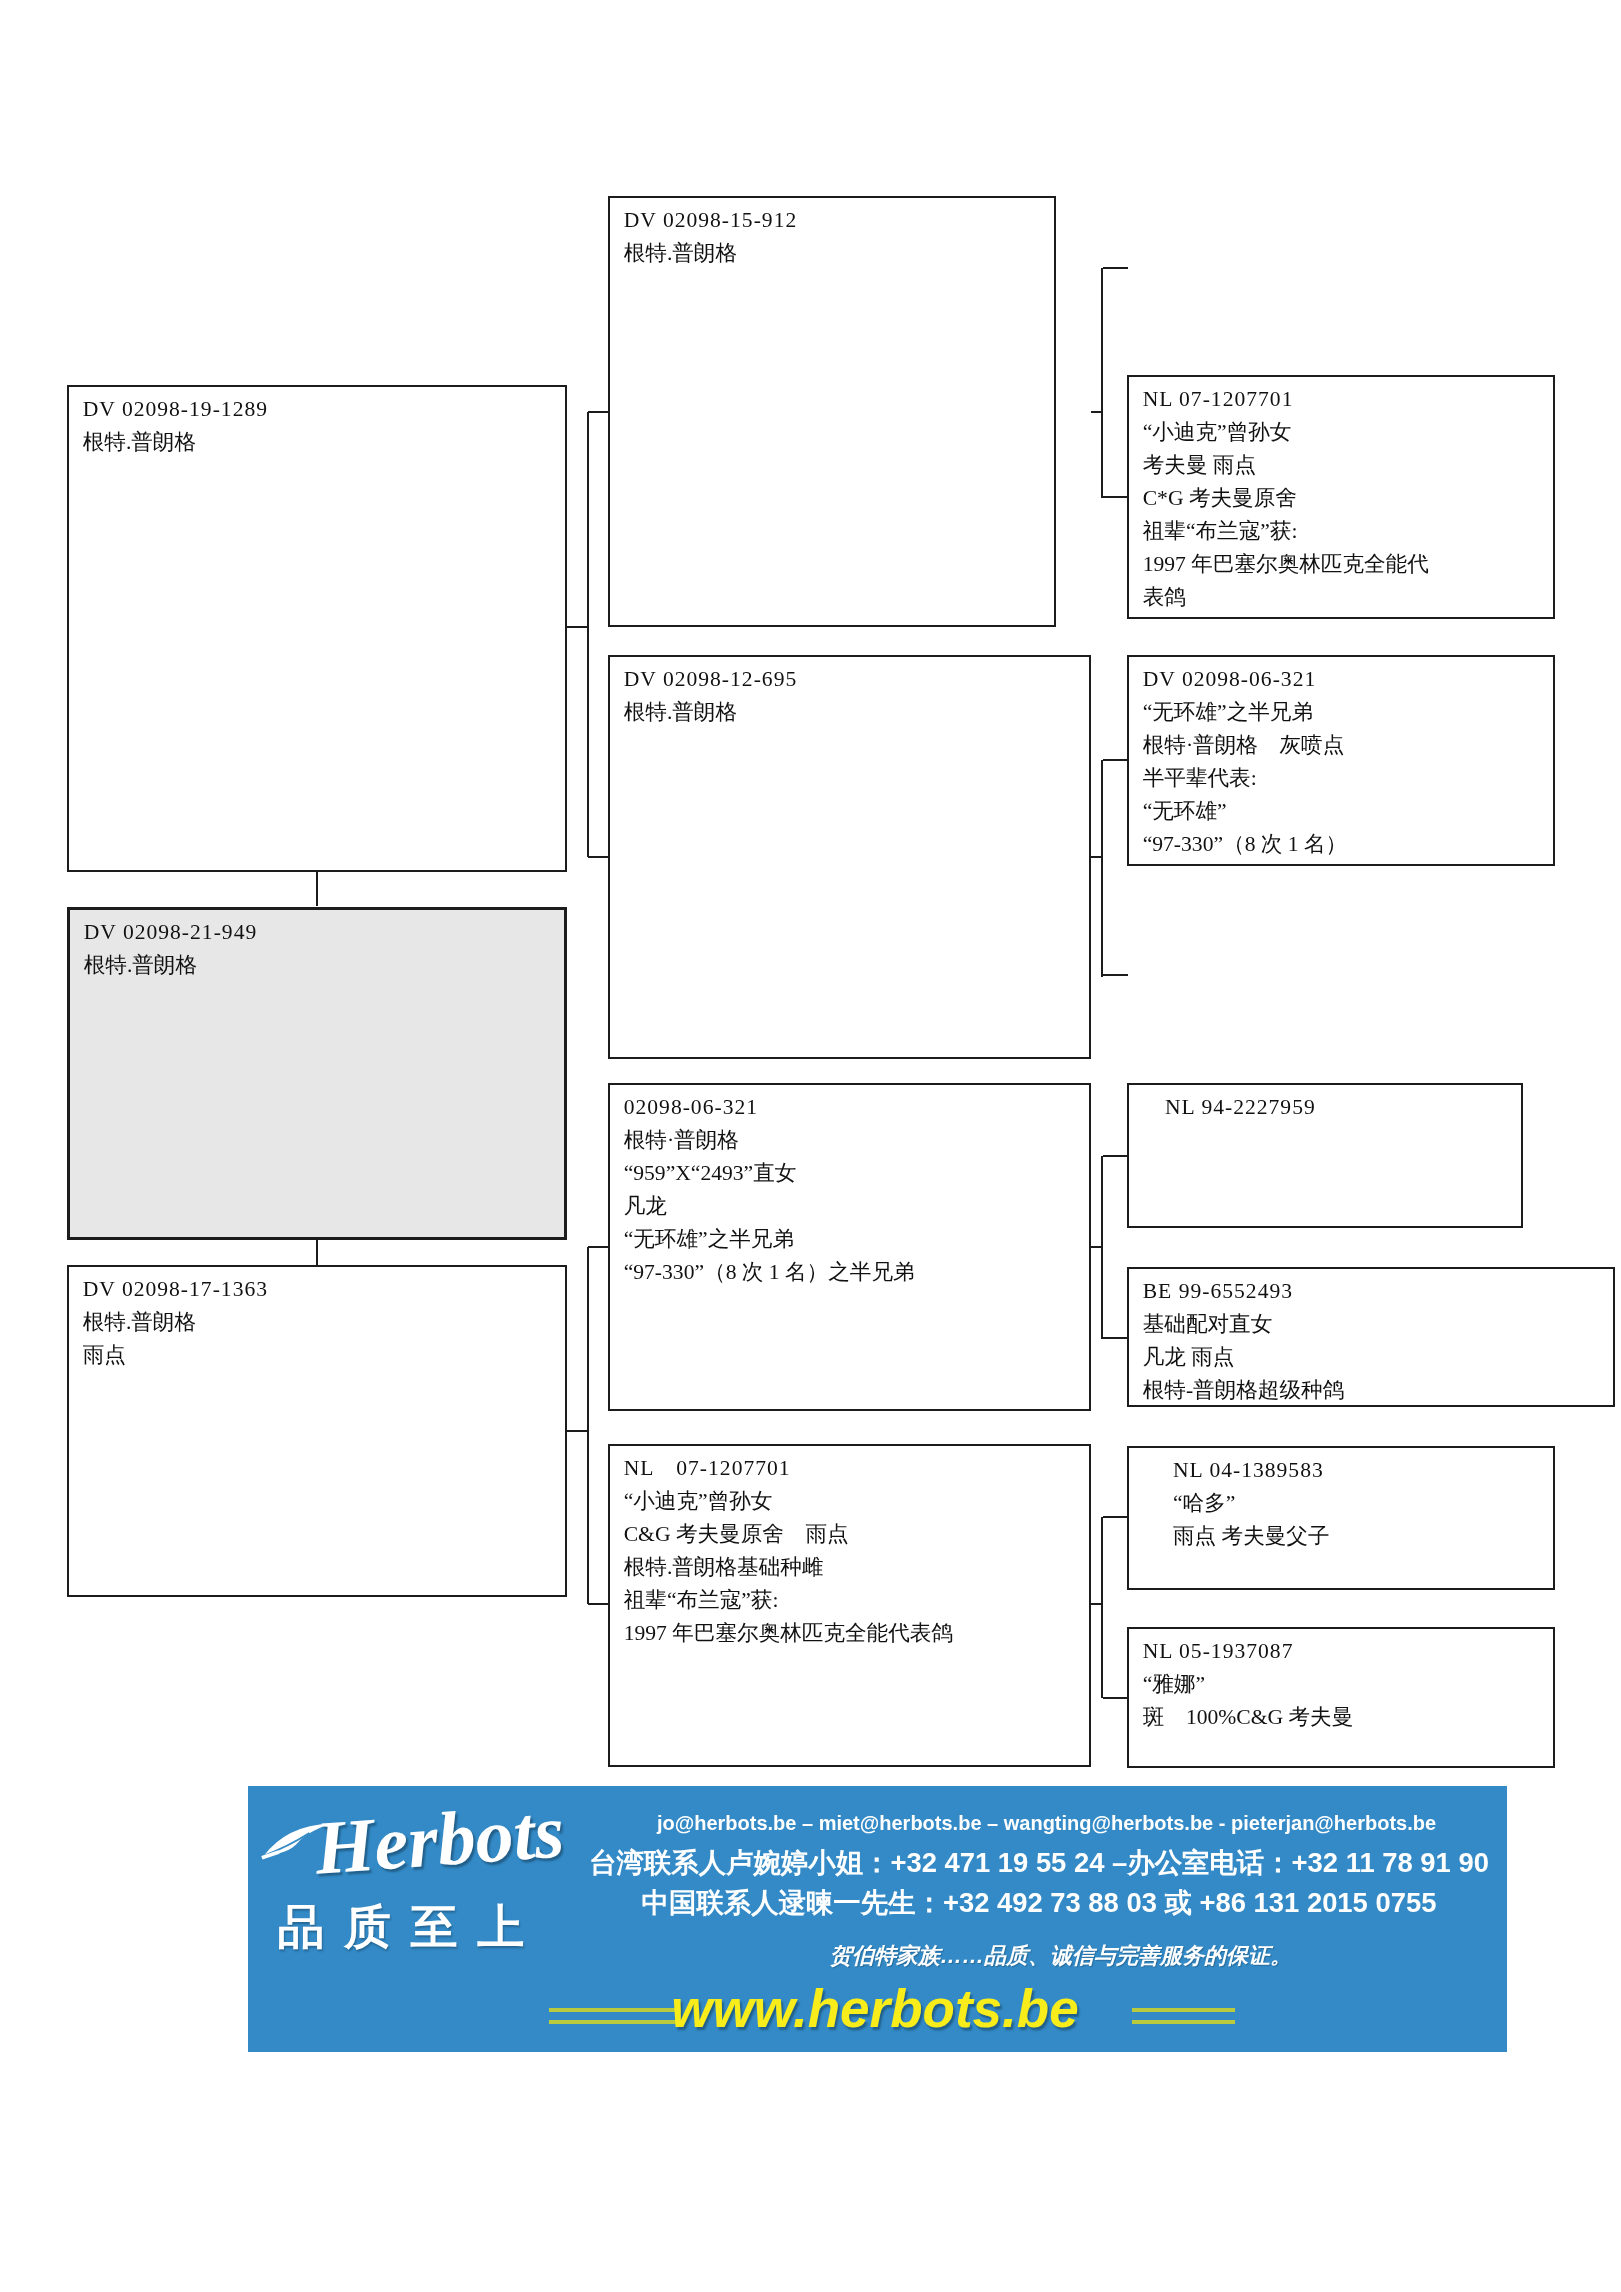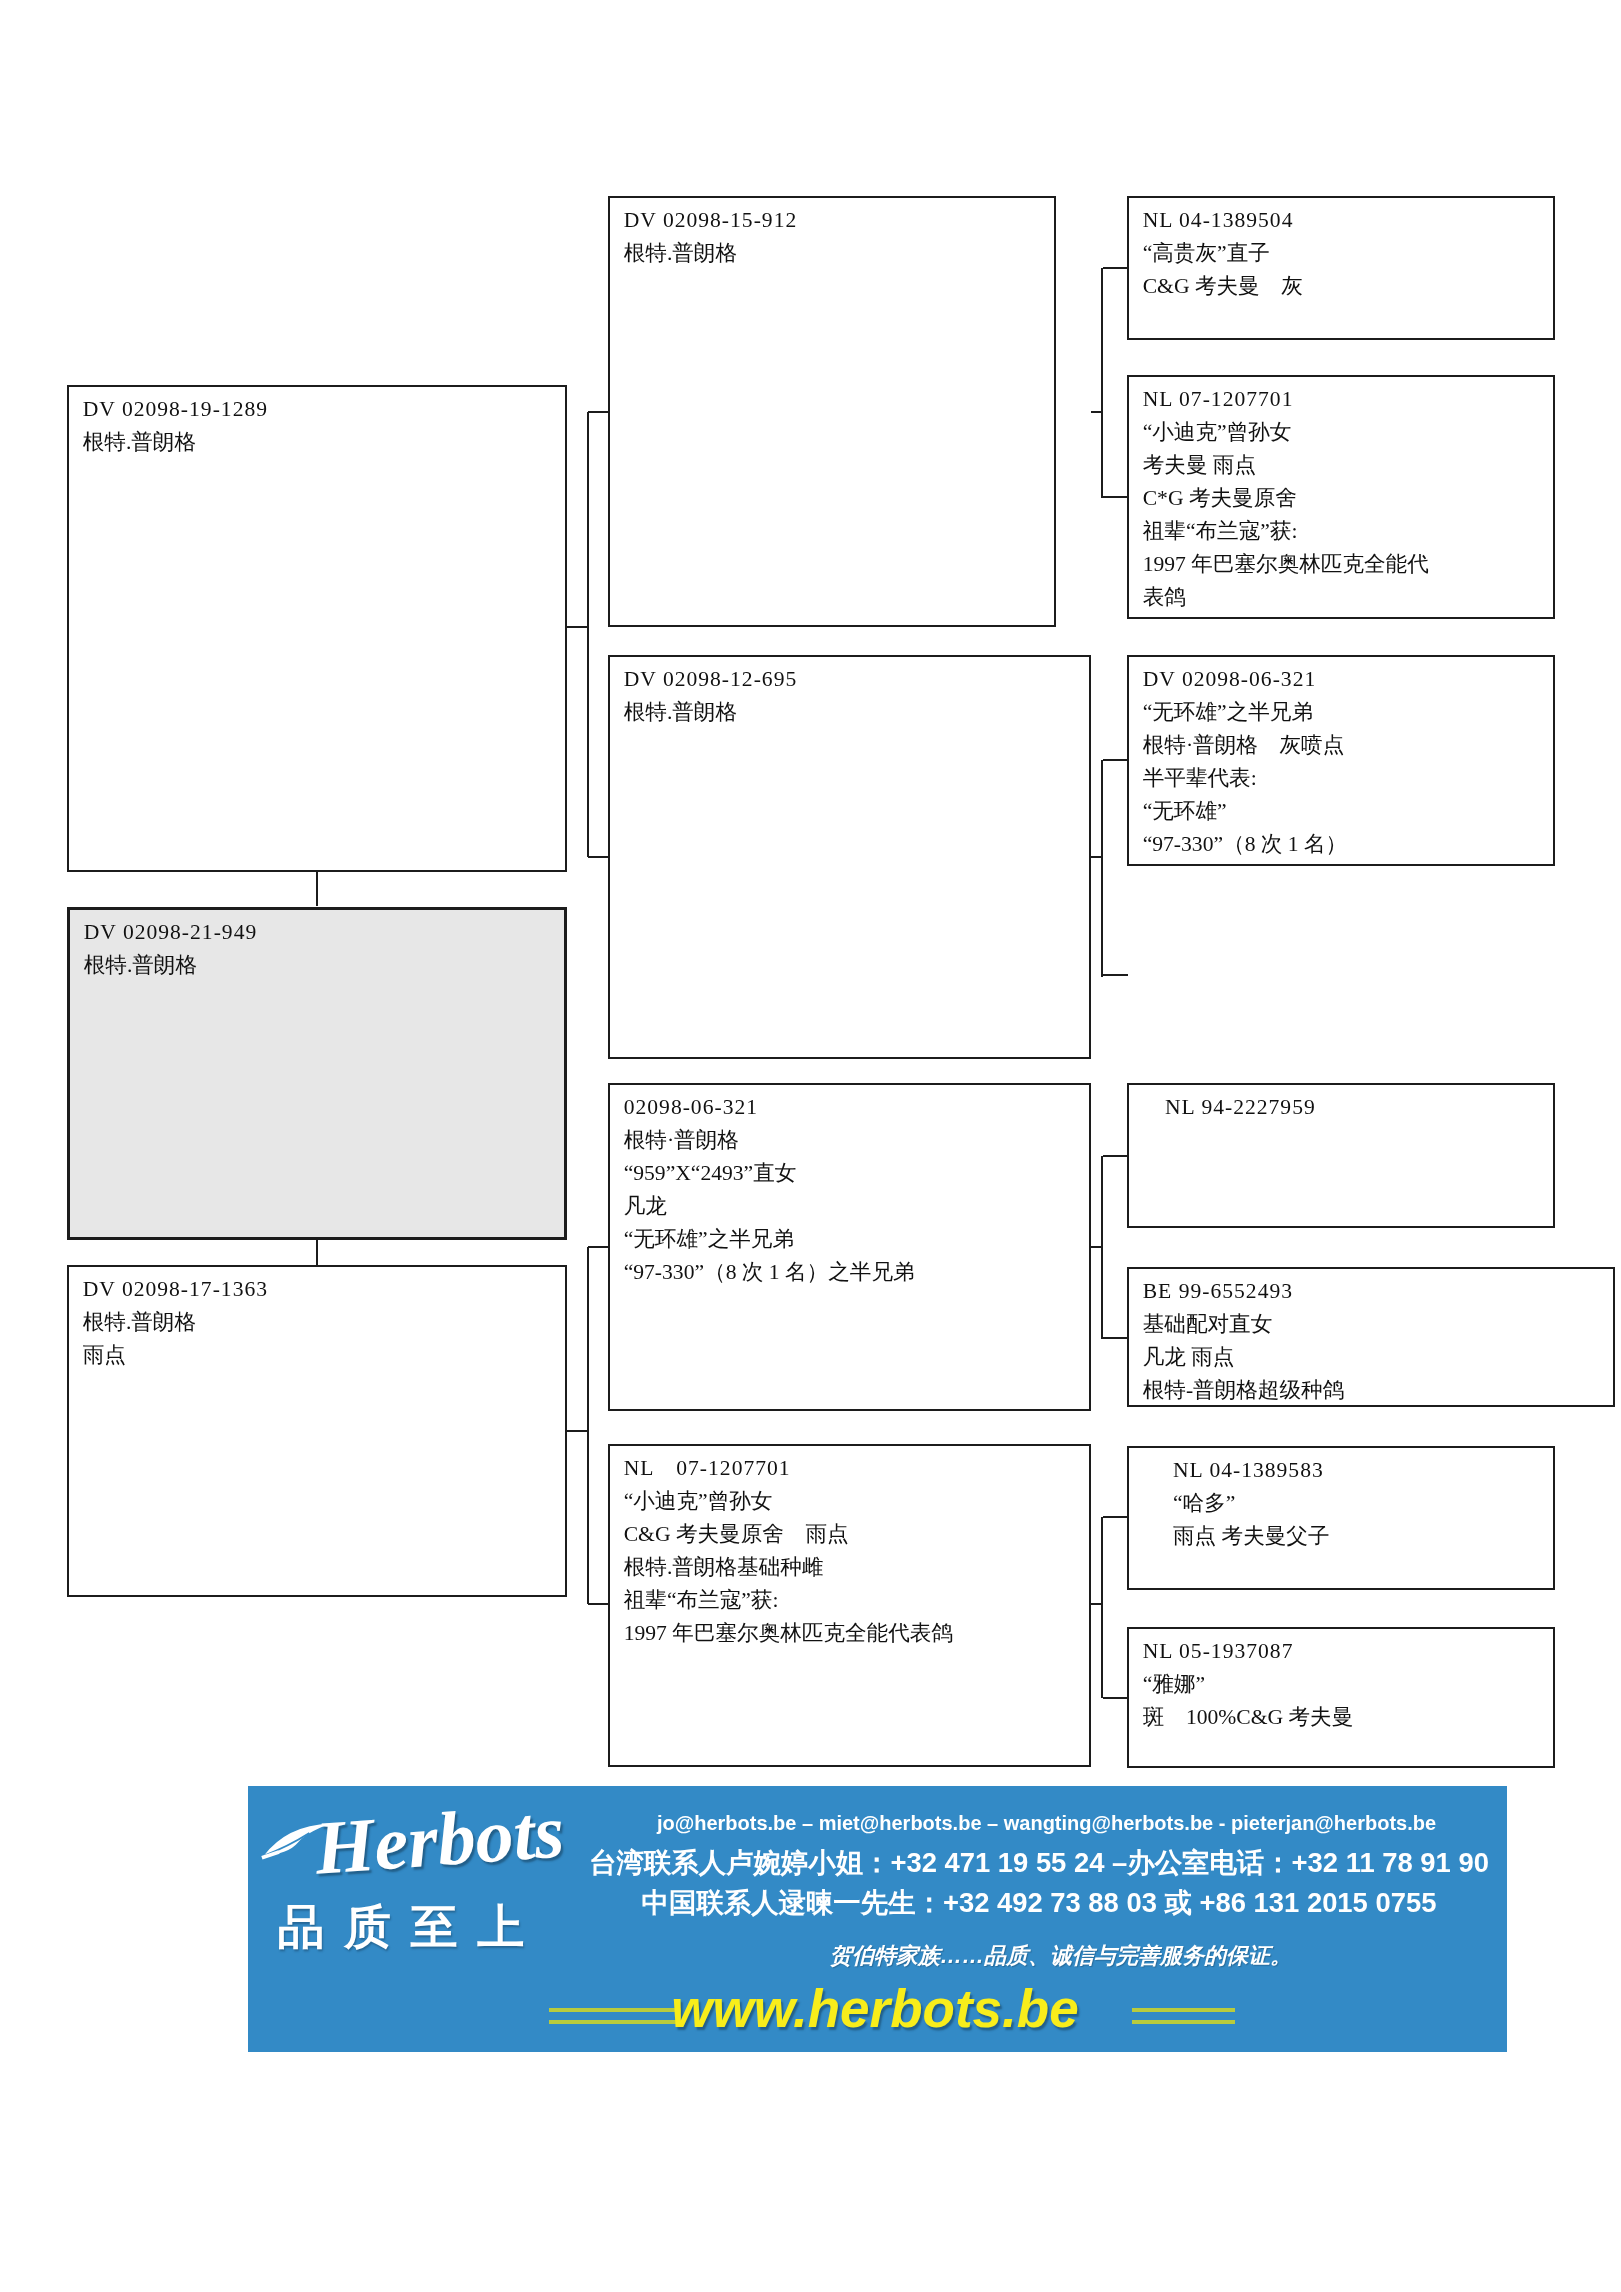--- a/index.html
+++ b/index.html
@@ -95,25 +95,20 @@
 
   <div class="pbox" style="left:608px;top:1444px;width:483px;height:323px;">
     <div class="ring">NL　07-1207701</div>
     <div class="blines">“小迪克”曾孙女
 C&amp;G 考夫曼原舍　雨点
 根特.普朗格基础种雌
 祖辈“布兰寇”获:
 1997 年巴塞尔奥林匹克全能代表鸽</div>
   </div>
 
-  <div class="pbox" style="left:1127px;top:196px;width:428px;height:144px;">
-    <div class="ring">NL 04-1389504</div>
-    <div class="blines">“高贵灰”直子
-C&amp;G 考夫曼　灰</div>
-  </div>
 
   <div class="pbox" style="left:1127px;top:375px;width:428px;height:244px;">
     <div class="ring">NL 07-1207701</div>
     <div class="blines">“小迪克”曾孙女
 考夫曼 雨点
 C*G 考夫曼原舍
 祖辈“布兰寇”获:
 1997 年巴塞尔奥林匹克全能代
 表鸽</div>
   </div>
@@ -121,21 +116,21 @@
   <div class="pbox" style="left:1127px;top:655px;width:428px;height:211px;">
     <div class="ring">DV 02098-06-321</div>
     <div class="blines">“无环雄”之半兄弟
 根特·普朗格　灰喷点
 半平辈代表:
 “无环雄”
 “97-330”（8 次 1 名）</div>
   </div>
 
 
-  <div class="pbox" style="left:1127px;top:1083px;width:428px;height:145px;padding-left:36px;">
+  <div class="pbox" style="left:1127px;top:1083px;width:396px;height:145px;padding-left:36px;">
     <div class="ring">NL 94-2227959</div>
   </div>
 
   <div class="pbox" style="left:1127px;top:1267px;width:488px;height:140px;">
     <div class="ring">BE 99-6552493</div>
     <div class="blines">基础配对直女
 凡龙 雨点
 根特-普朗格超级种鸽</div>
   </div>
 

